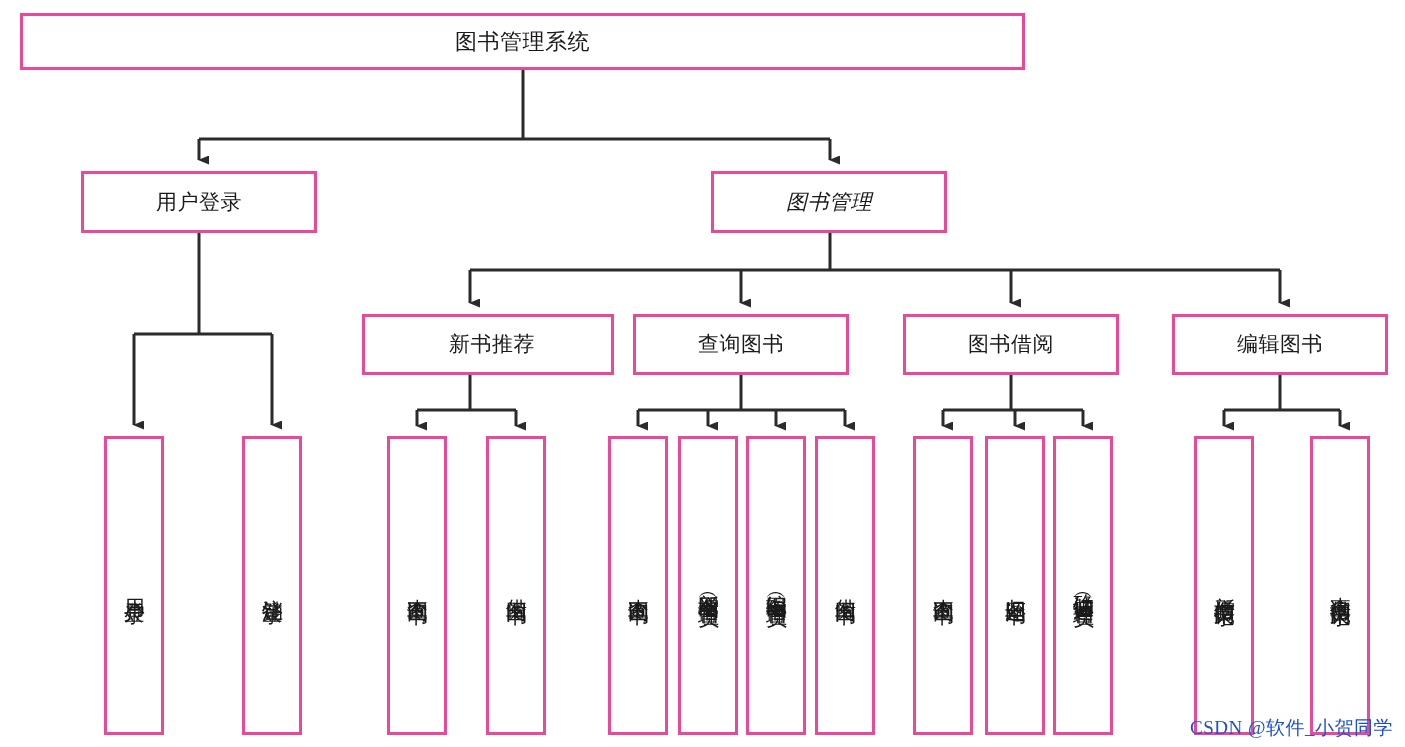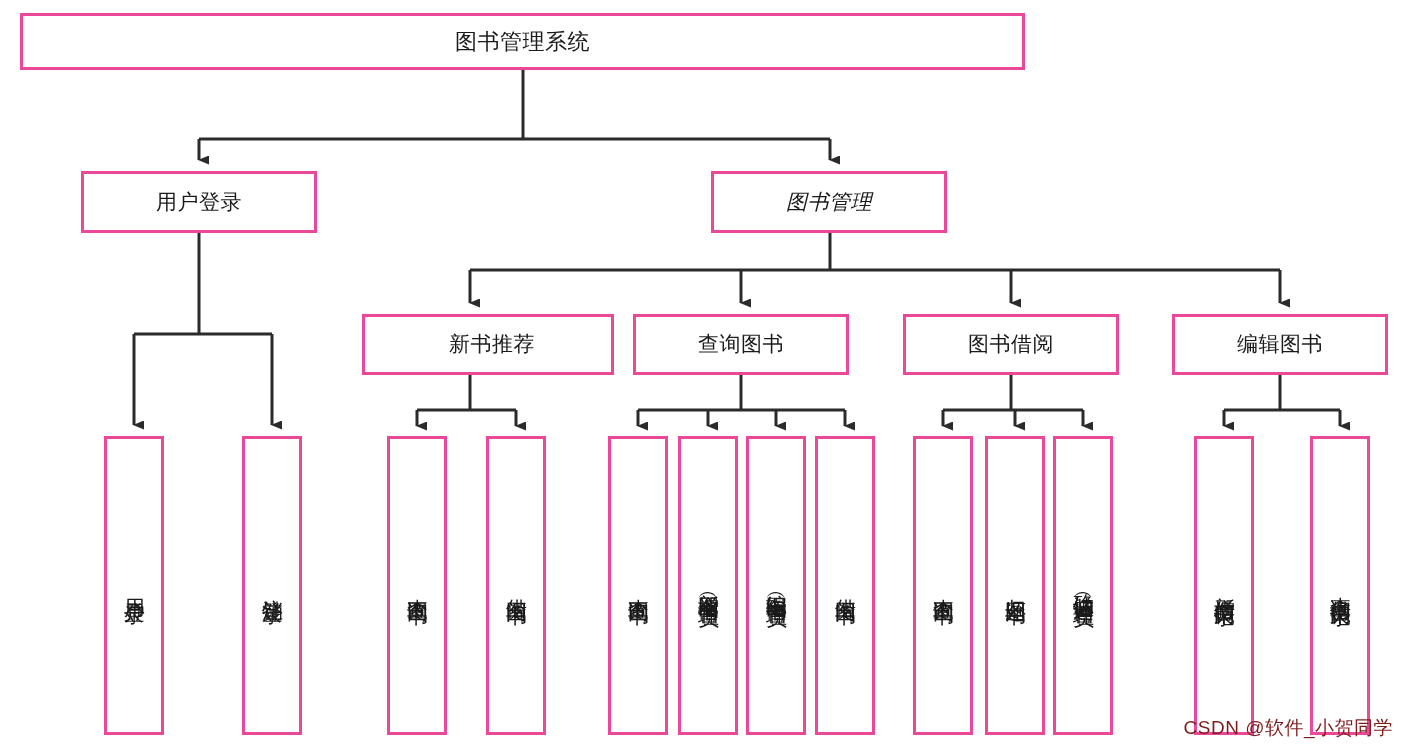--- a/index.html
+++ b/index.html
@@ -64,25 +64,25 @@
     line-height: 1.1;
     letter-spacing: 2px;
     white-space: nowrap;
     max-height: 100%;
   }
   .watermark {
     position: absolute;
     right: 12px;
     bottom: 6px;
     font-size: 19px;
-    color: #7f1d1d;
+    color: #1d4ed8;
     letter-spacing: 0.5px;
     z-index: 5;
     white-space: nowrap;
-    font-family: Liberation Sans, sans-serif;
+    font-family: Liberation Serif, serif;
   }
 </style>
 </head>
 <body>
 
 <div id="canvas">
 
   <svg id="edges" viewBox="0 0 1405 747" xmlns="http://www.w3.org/2000/svg">
     <defs>
       <marker id="arrow" markerWidth="9" markerHeight="11" refX="4.5" refY="10" orient="auto" markerUnits="userSpaceOnUse">

